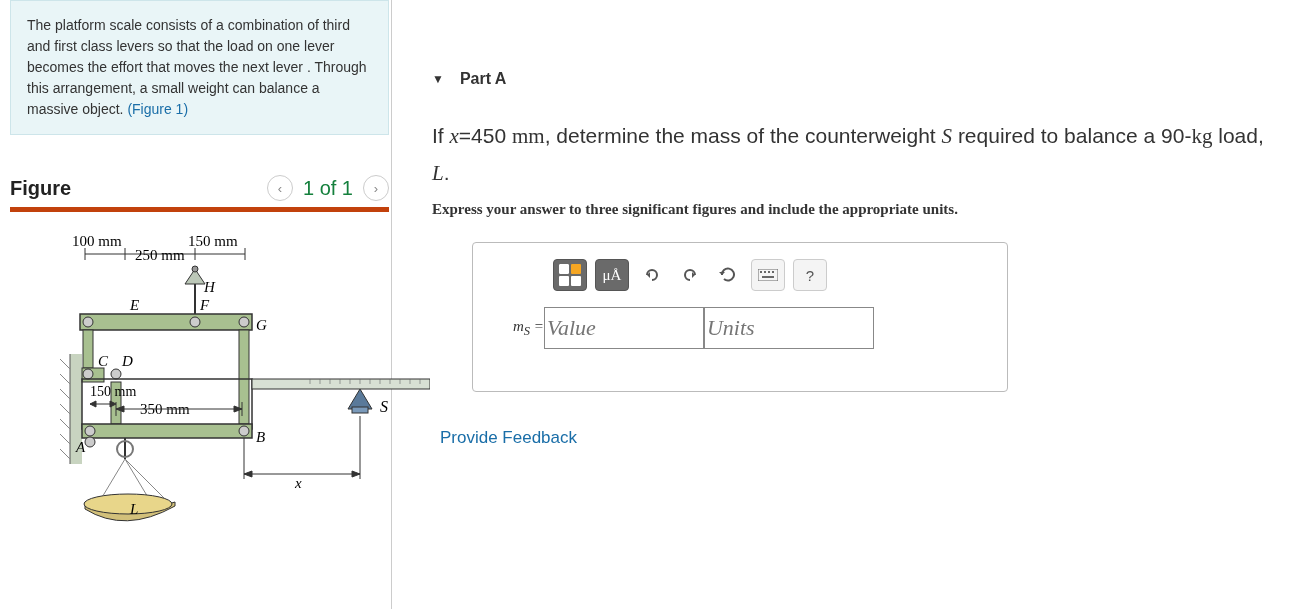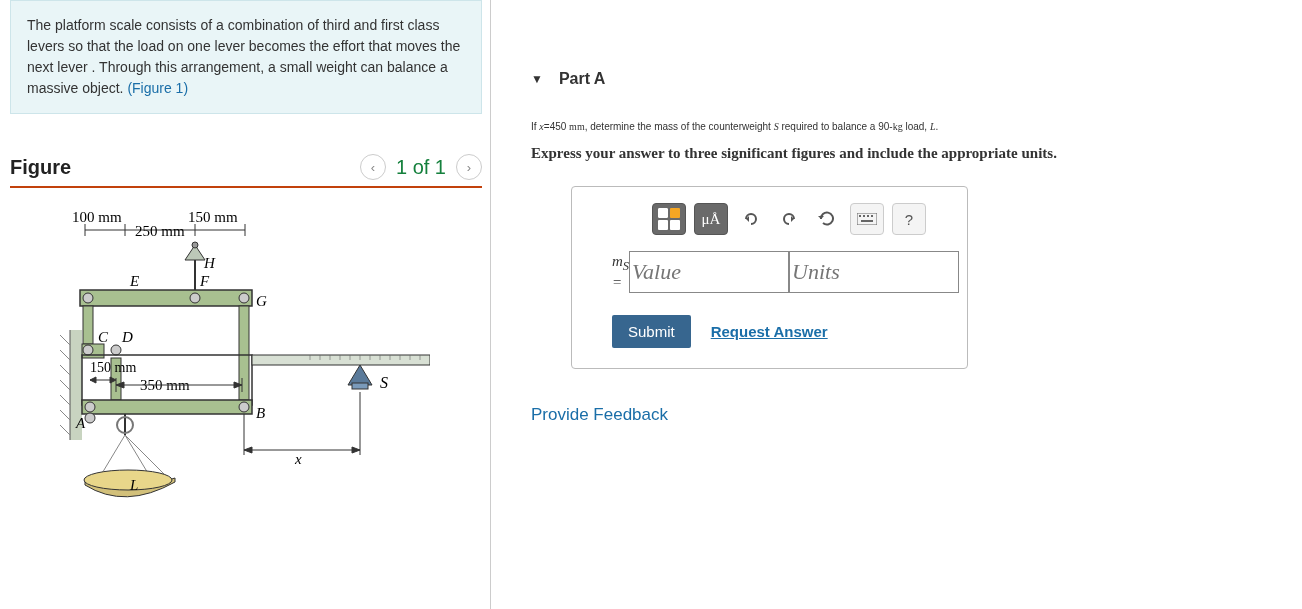--- a/index.html
+++ b/index.html
@@ -6,67 +6,67 @@
 body {
   font-family: Arial, Helvetica, sans-serif;
   font-size: 14px;
   color: #333;
   background: #fff;
   display: flex;
   width: 1302px;
   height: 609px;
 }
 .left-panel {
-  width: 491px;
-  padding: 0 8px 10px 10px;
+  width: 392px;
+  padding: 0 2px 10px 10px;
   border-right: 1px solid #ccc;
 }
 .problem-box {
   background: #e9f5f7;
   border: 1px solid #cde5ea;
   padding: 14px 16px;
   line-height: 1.5;
   color: #333;
 }
 .problem-box .fig-link { color: #1a6ea8; }
 .figure-section { margin-top: 40px; }
 .figure-header {
   display: flex;
   align-items: center;
   justify-content: space-between;
-  border-bottom: 2px solid #c2410c;
+  border-bottom: 5px solid #c2410c;
   padding-bottom: 6px;
 }
 .figure-title { font-size: 20px; font-weight: bold; color: #222; }
 .figure-nav { display: flex; align-items: center; gap: 6px; }
 .nav-btn {
   width: 26px; height: 26px;
   border: 1px solid #ccc;
   border-radius: 50%;
   background: #fff;
   display: flex; align-items: center; justify-content: center;
   font-size: 13px; color: #888; cursor: pointer;
 }
 .nav-text { font-size: 20px; color: #15803d; padding: 0 4px; }
 .figure-canvas { position: relative; width: 420px; height: 340px; margin-top: 12px; }
 .figure-canvas text { font-family: 'Times New Roman', serif; }
 
 .right-panel { flex: 1; padding: 20px 20px 20px 40px; }
 .part-header { display: flex; align-items: center; gap: 16px; margin-top: 50px; margin-bottom: 30px; }
 .caret { font-size: 12px; color: #333; }
 .part-title { font-size: 16px; font-weight: bold; }
-.question-text { line-height: 1.7; margin-bottom: 10px; font-size: 10px; }
+.question-text { line-height: 1.7; margin-bottom: 10px; font-size: 21px; }
 .question-text .var { font-style: italic; font-family: 'Times New Roman', serif; }
 .question-text .unit { font-family: 'Times New Roman', serif; }
 .instructions { font-weight: bold; margin-bottom: 24px; font-size: 15px; font-family: Liberation Serif, serif; }
 
 .answer-box {
   border: 1px solid #bbb;
   border-radius: 4px;
-  width: 397px;
+  width: 536px;
   padding: 16px 20px 20px 40px;
   margin-left: 40px;
 }
 .toolbar { display: flex; gap: 8px; margin-bottom: 16px; margin-left: 40px; }
 .tool-btn {
   width: 34px; height: 32px;
   background: #6a6a6a;
   border: 1px solid #555;
   border-radius: 4px;
   display: flex; align-items: center; justify-content: center;
@@ -100,21 +100,21 @@
   background: #37668f; color: #fff;
   border: none; padding: 8px 16px;
   font-size: 15px; cursor: pointer; border-radius: 2px;
 }
 .request-link {
   color: #1a6ea8; font-weight: bold;
   text-decoration: underline; cursor: pointer; font-size: 15px;
 }
 .feedback-link {
   color: #1a6ea8; font-size: 17px;
-  margin-top: 36px; margin-left: 0; cursor: pointer;
+  margin-top: 36px; margin-left: 8px; cursor: pointer;
 }
 </style>
 </head>
 <body>
 
 <div class="left-panel">
   <div class="problem-box">
     <span>The platform scale consists of a combination of third and first class levers so that the load on one lever becomes the effort that moves the next lever . Through this arrangement, a small weight can balance a massive object. </span><span class="fig-link">(Figure 1)</span>
   </div>
 
@@ -301,20 +301,16 @@
     </div>
 
     <div class="input-row">
       <span class="var-label">
         <span>m</span><sub>S</sub><span> = </span>
       </span>
       <input class="value-input" placeholder="Value" style="">
       <input class="units-input" placeholder="Units" style="">
     </div>
 
-    <div class="submit-row">
-      <button class="submit-btn">Submit</button>
-      <span class="request-link">Request Answer</span>
-    </div>
   </div>
 
   <div class="feedback-link">Provide Feedback</div>
 </div>
 
 </body></html>

